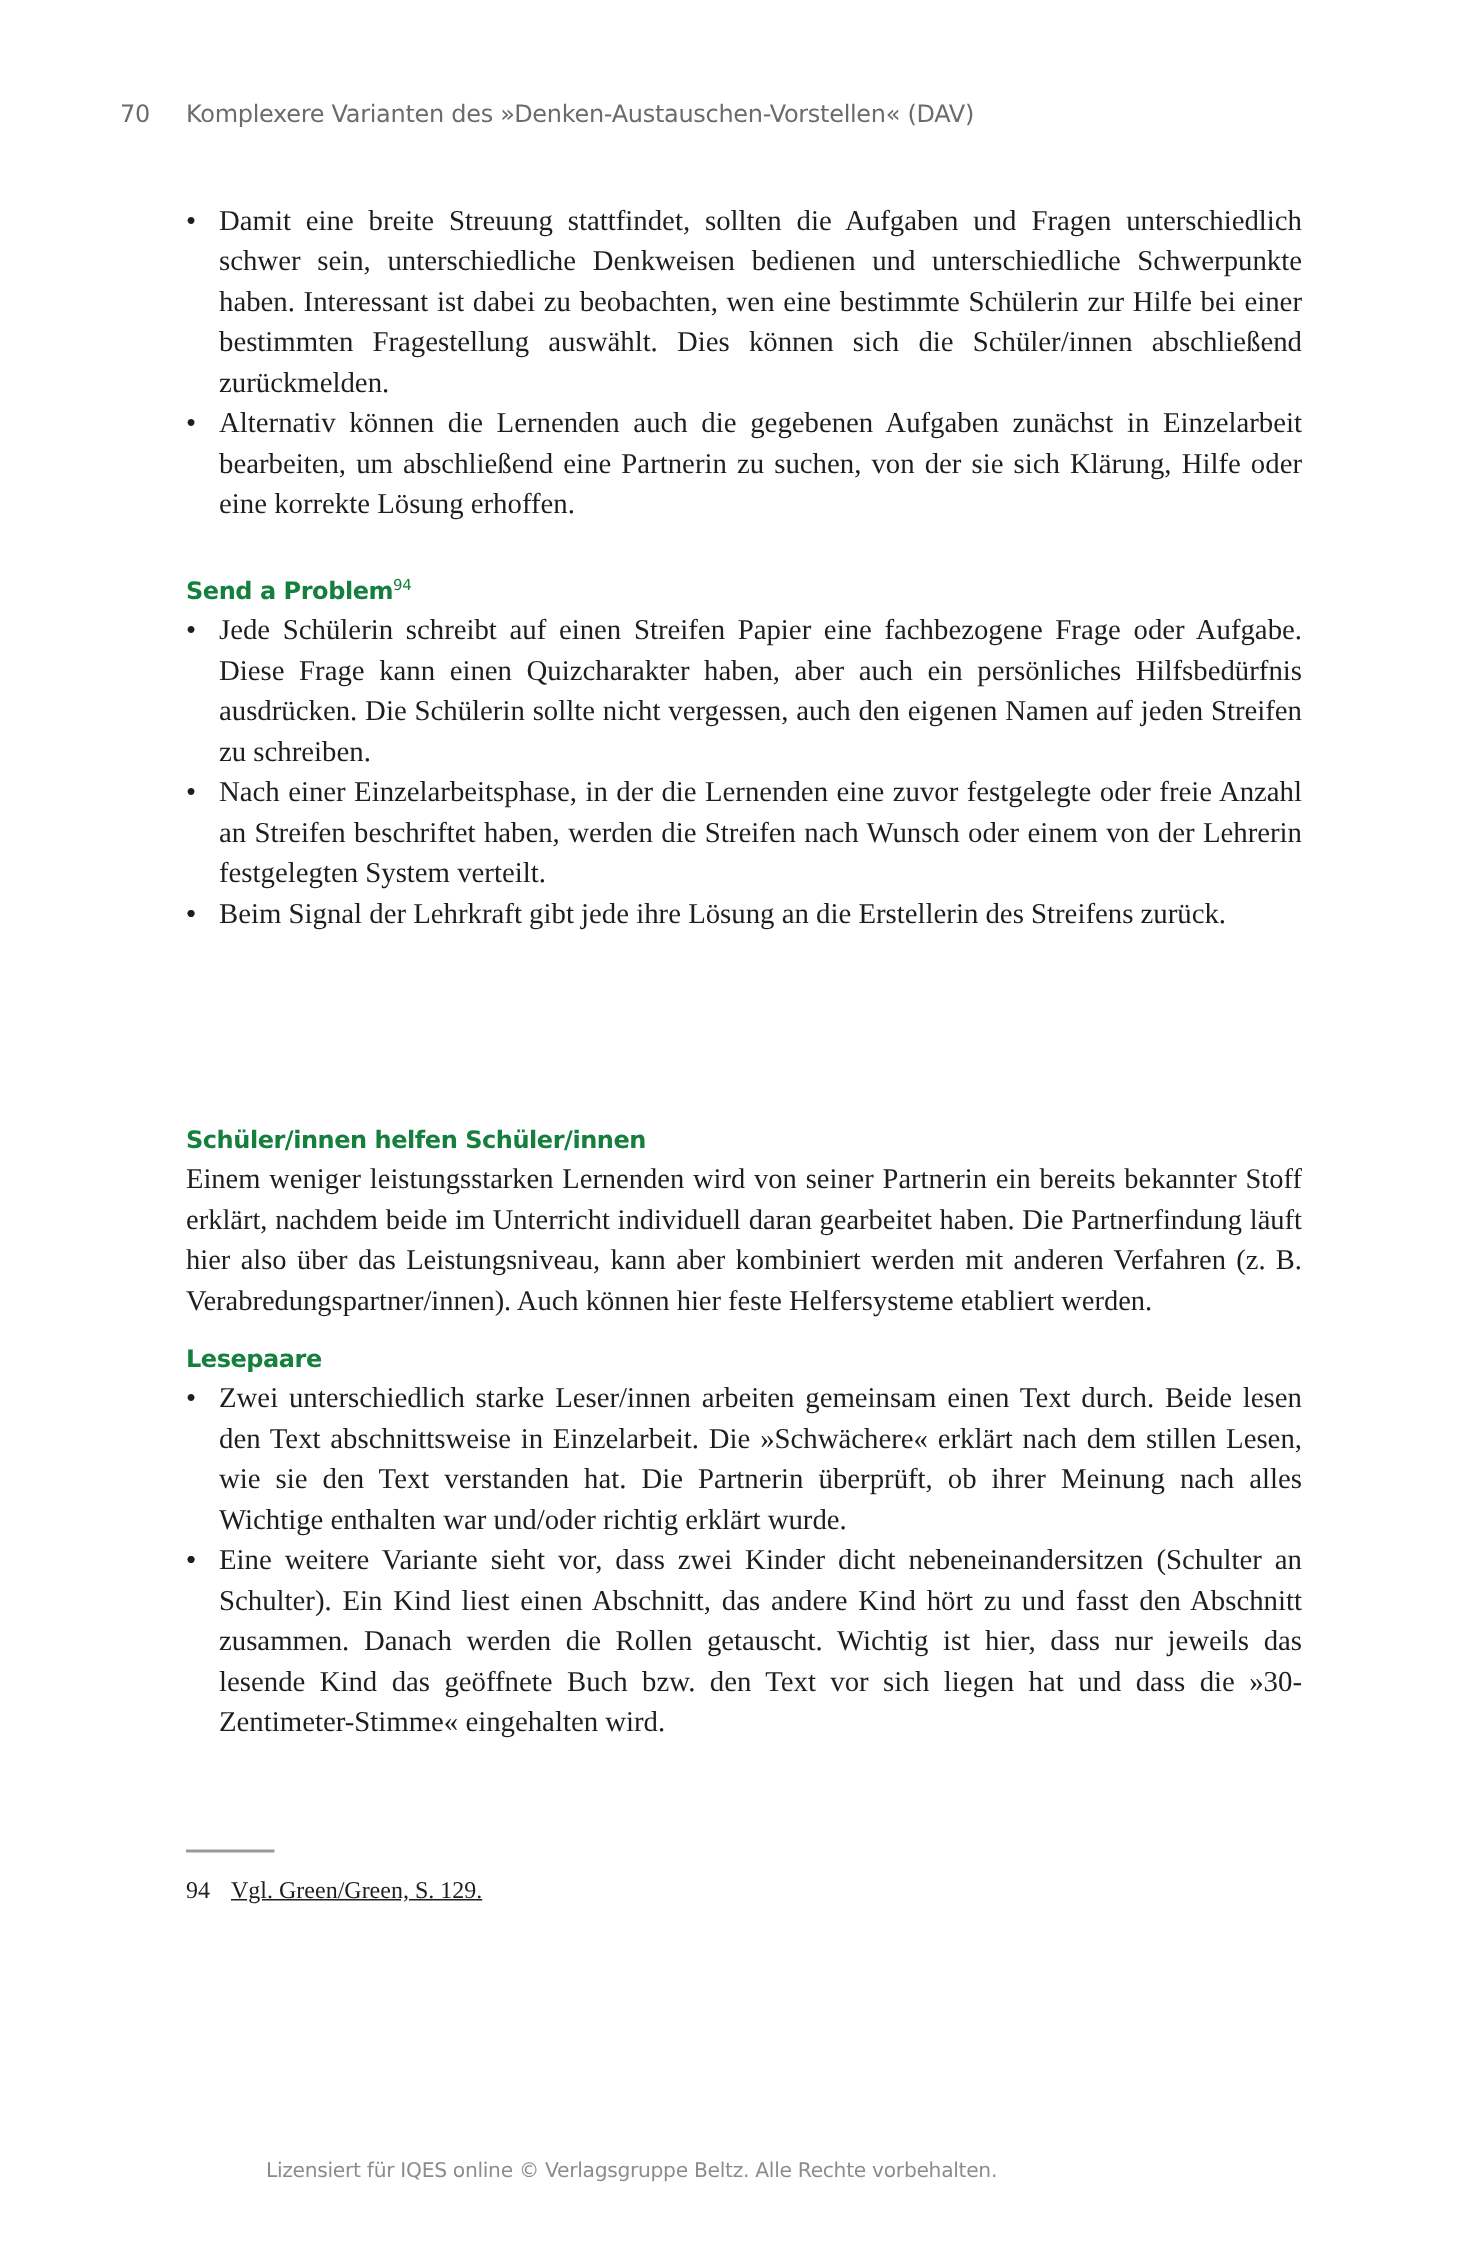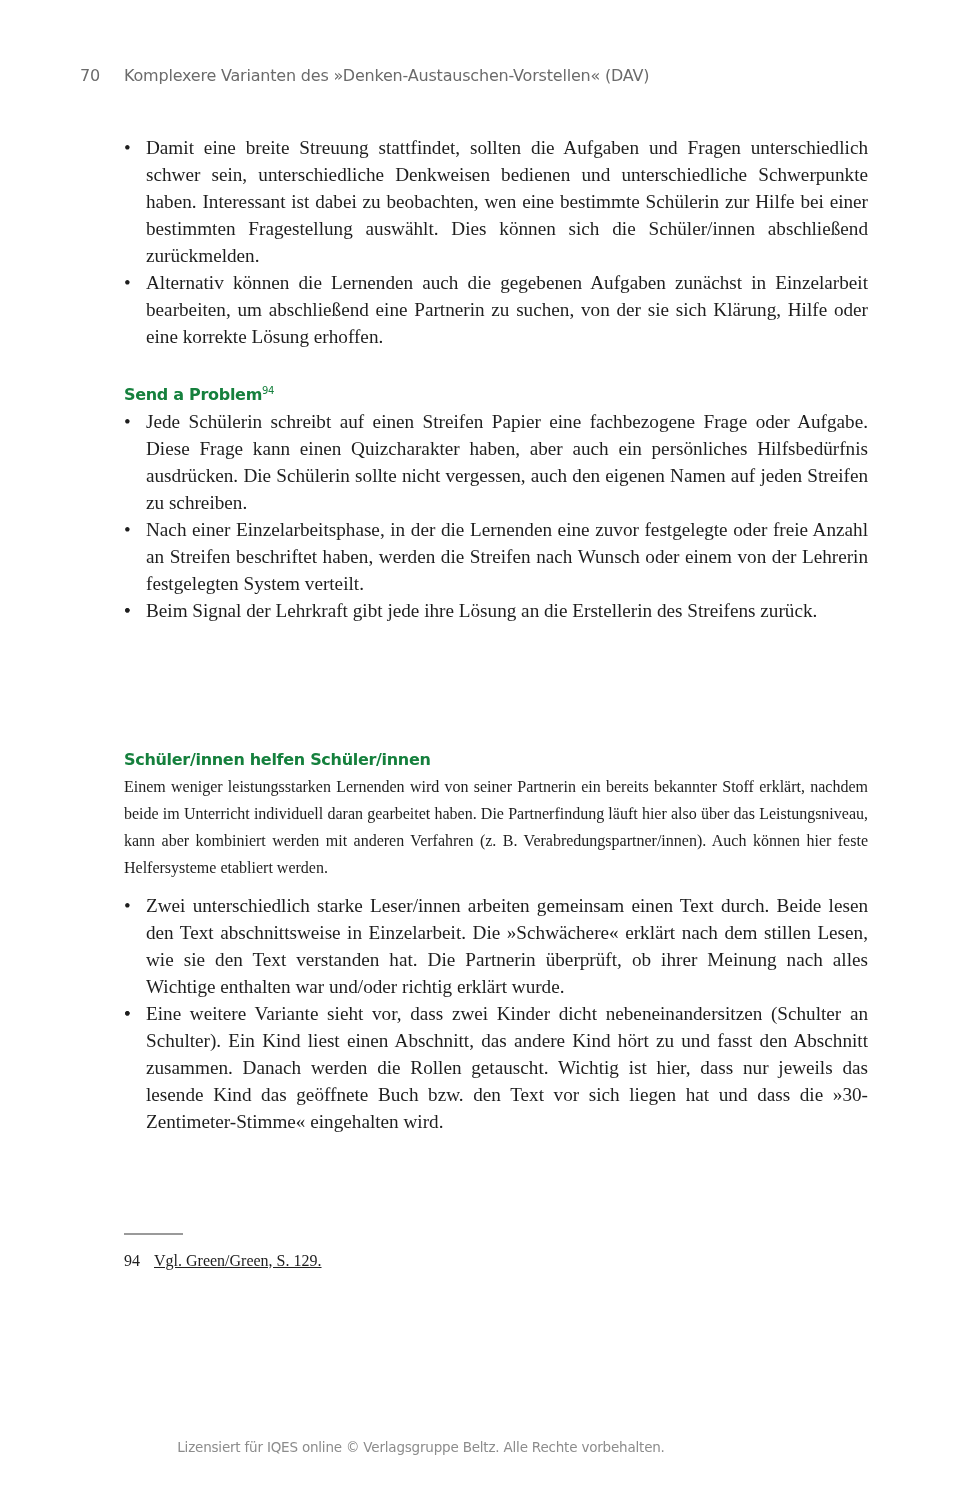--- a/index.html
+++ b/index.html
@@ -20,21 +20,21 @@
   }
   ul.bullets li .bullet {
     position: absolute; left: 0; top: 0; width: 22px; text-align: left;
   }
   .section-heading {
     font-family: "DejaVu Sans", sans-serif; font-weight: bold; font-size: 16px;
     color: #15803d; line-height: 27px; letter-spacing: -0.3px;
   }
   .section-heading sup { font-size: 10px; font-weight: normal; vertical-align: 6px; }
   p.para {
-    margin: 0; font-family: "Liberation Serif", serif; font-size: 16px; line-height: 27px;
+    margin: 0; font-family: "Liberation Serif", serif; font-size: 19px; line-height: 27px;
     color: #1e1e1e; text-align: justify;
   }
   .footnote-rule {
     position: absolute; left: 124px; top: 1233px; width: 59px; height: 2px; background: #9a9a9a;
   }
   .footnote {
     position: absolute; left: 124px; top: 1252px;
     font-family: "Liberation Serif", serif; font-size: 16px; color: #1e1e1e; white-space: nowrap; text-decoration: underline;
   }
   .footnote .fn-num { display: inline-block; width: 30px; }
@@ -68,20 +68,21 @@
       <li><span class="bullet">•</span><span>Beim Signal der Lehrkraft gibt jede ihre Lösung an die Erstellerin des Streifens zu­rück.</span></li>
     </ul>
   </div>
 
   <div class="blk" style="top:702px;margin-top:44px;">
     <div class="section-heading">Schüler/innen helfen Schüler/innen</div>
     <p class="para">Einem weniger leistungsstarken Lernenden wird von seiner Partnerin ein bereits be­kannter Stoff erklärt, nachdem beide im Unterricht individuell daran gearbeitet haben. Die Partnerfindung läuft hier also über das Leistungsniveau, kann aber kombiniert werden mit anderen Verfahren (z. B. Verabredungspartner/innen). Auch können hier feste Helfersysteme etabliert werden.</p>
   </div>
 
   <div class="blk" style="top:892px;">
+    <div class="section-heading">Lesepaare</div>
     <ul class="bullets">
       <li><span class="bullet">•</span><span>Zwei unterschiedlich starke Leser/innen arbeiten gemeinsam einen Text durch. Bei­de lesen den Text abschnittsweise in Einzelarbeit. Die »Schwächere« erklärt nach dem stillen Lesen, wie sie den Text verstanden hat. Die Partnerin überprüft, ob ihrer Meinung nach alles Wichtige enthalten war und/oder richtig erklärt wurde.</span></li>
       <li><span class="bullet">•</span></li>
       <li><span class="bullet">•</span><span>Eine weitere Variante sieht vor, dass zwei Kinder dicht nebeneinandersitzen (Schul­ter an Schulter). Ein Kind liest einen Abschnitt, das andere Kind hört zu und fasst den Abschnitt zusammen. Danach werden die Rollen getauscht. Wichtig ist hier, dass nur jeweils das lesende Kind das geöffnete Buch bzw. den Text vor sich liegen hat und dass die »30-Zentimeter-Stimme« eingehalten wird.</span></li>
     </ul>
   </div>
 
   <div class="footnote-rule"></div>
   <div class="footnote">
     <span class="fn-num">94</span><span>Vgl. Green/Green, S. 129.</span>

